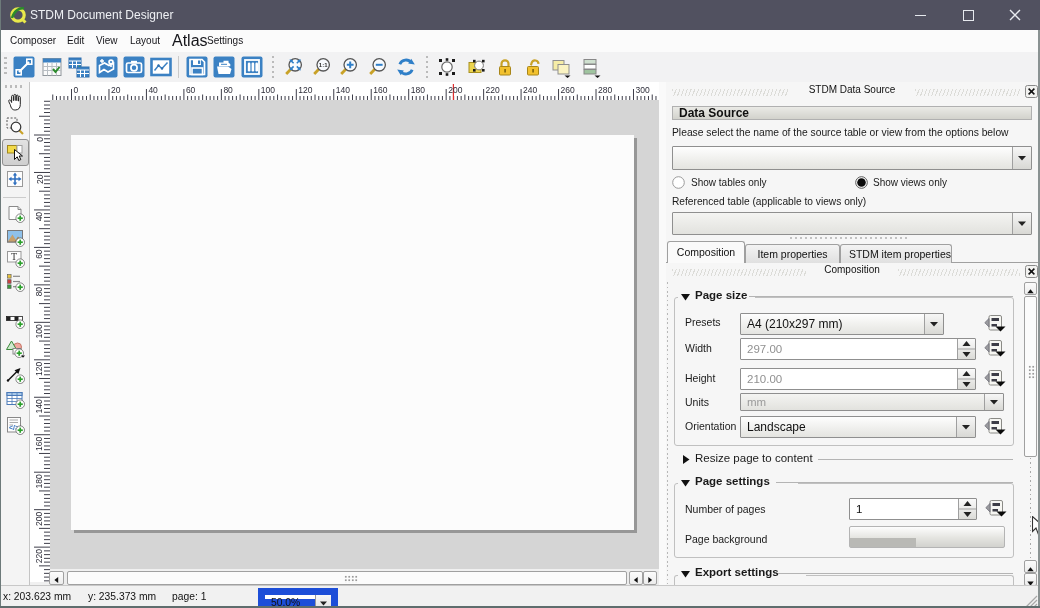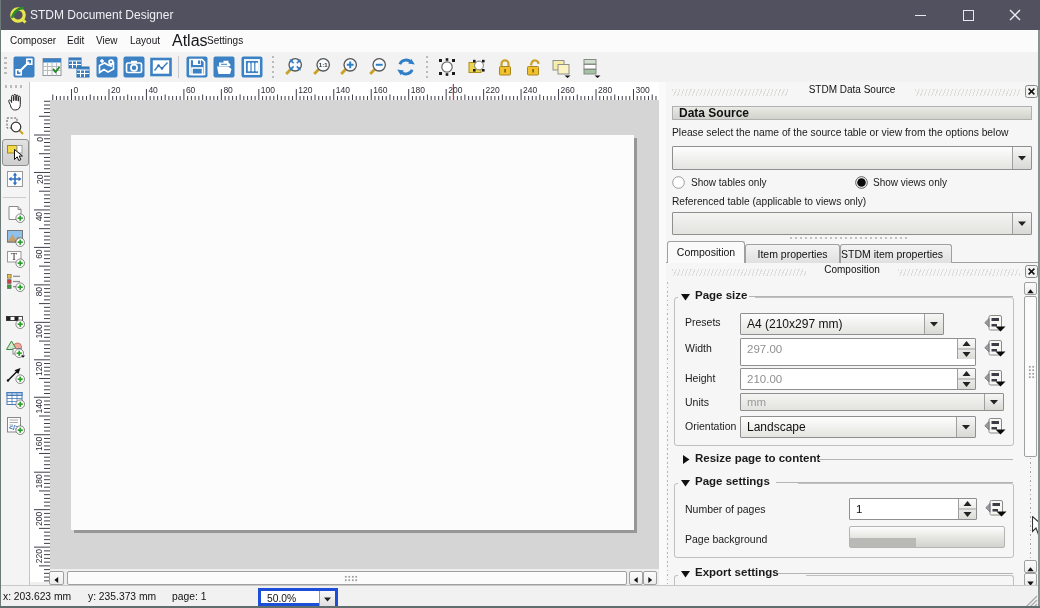--- a/index.html
+++ b/index.html
@@ -364,21 +364,21 @@
 <div style="position:absolute;left:672px;top:212px;width:360px;height:23px;border:1px solid #8f8f8f;background:linear-gradient(#f4f4f2,#e2e2de);box-sizing:border-box;border-radius:1px">
     <div style="position:absolute;left:6px;top:0;line-height:21px;font-size:12px;color:#9a9a9a;white-space:nowrap"></div>
     <div style="position:absolute;right:0;top:0;width:18px;height:21px;border-left:1px solid #9f9f9f;background:linear-gradient(#f6f6f6,#d8d8d4)"><svg width="18" height="21" viewBox="0 0 18 21">
         <polygon points="5,8.5 13,8.5 9,13.0" fill="#222"></polygon>
       </svg></div>
   </div>
 <div class="abs" style="left:790px;top:237px;width:120px;height:2px;background:repeating-linear-gradient(90deg,#c2c2c2 0 2px,rgba(0,0,0,0) 2px 5px)"></div>
 <div class="abs" style="left:666px;top:241px;width:374px;height:22px;border-bottom:1px solid #a0a0a0;box-sizing:border-box">
 <div class="abs" style="left:1px;top:0;width:78px;height:22px;background:#fafafa;border:1px solid #a0a0a0;border-bottom:none;border-radius:3px 3px 0 0;box-sizing:border-box;text-align:center;line-height:21px;font-size:10.5px;color:#111;white-space:nowrap">Composition</div>
 <div class="abs" style="left:79px;top:3px;width:95px;height:19px;background:linear-gradient(#f3f3f3,#e0e0e0);border:1px solid #a0a0a0;border-bottom:none;border-radius:3px 3px 0 0;box-sizing:border-box;text-align:center;line-height:18px;font-size:10.5px;color:#111;white-space:nowrap">Item properties</div>
-<div class="abs" style="left:174px;top:3px;width:112px;height:19px;background:linear-gradient(#f3f3f3,#e0e0e0);border:1px solid #a0a0a0;border-bottom:none;border-radius:3px 3px 0 0;box-sizing:border-box;text-align:left;line-height:18px;font-size:10.5px;color:#111;white-space:nowrap">STDM item properties</div>
+<div class="abs" style="left:174px;top:3px;width:112px;height:19px;background:linear-gradient(#f3f3f3,#e0e0e0);border:1px solid #a0a0a0;border-bottom:none;border-radius:3px 3px 0 0;box-sizing:border-box;text-align:right;line-height:18px;font-size:10.5px;color:#111;white-space:nowrap">STDM item properties</div>
 </div>
 <div class="texture" style="left:672px;top:269px;width:134.0px"></div><div class="texture" style="left:898.0px;top:269px;width:122.0px"></div><div style="position:absolute;left:702px;top:264px;width:300px;text-align:center;font-size:10px;color:#111">Composition</div><svg style="position:absolute;left:1025px;top:265px" width="13" height="13" viewBox="0 0 13 13">
     <rect x="0.5" y="0.5" width="12" height="12" rx="2" fill="#f2f2f0" stroke="#8a8a8a"></rect>
     <path d="M3.6,3.6 L9.4,9.4 M9.4,3.6 L3.6,9.4" stroke="#111" stroke-width="1.5"></path>
   </svg>
 <svg width="0" height="0">
     <defs>
       <linearGradient id="ddg" x1="0" y1="0" x2="0" y2="1">
         <stop offset="0" stop-color="#fdfdfd"></stop>
         <stop offset="1" stop-color="#e2e2de"></stop>
@@ -398,21 +398,21 @@
       </svg></div>
   </div>
 <svg style="position:absolute;left:984px;top:315px" width="22" height="17" viewBox="0 0 22 17">
     <rect x="5" y="0.5" width="12.5" height="14.5" rx="1.5" fill="#f6f6f2" stroke="#8a8a86"></rect>
     <rect x="7.5" y="3" width="7.5" height="3" fill="#3c3c46"></rect>
     <rect x="7.5" y="9" width="5.5" height="2.5" fill="#3c3c46"></rect>
     <path d="M5,3.5 L0.8,7.7 L5,11.9 Z" fill="#9a9a9e" stroke="#70707a" stroke-width="0.8"></path>
     <polygon points="11.5,11.5 21.5,11.5 16.5,16.5" fill="#0a0a0a"></polygon>
   </svg>
 <div class="lbl" style="left:685px;top:342px">Width</div>
-<div style="position:absolute;left:740px;top:338px;width:236px;height:28px;border:1px solid #8f8f8f;background:#fff;box-sizing:border-box;border-radius:1px">
+<div style="position:absolute;left:740px;top:338px;width:236px;height:22px;border:1px solid #8f8f8f;background:#fff;box-sizing:border-box;border-radius:1px">
     <div style="position:absolute;left:6px;top:0;line-height:20px;font-size:11.5px;color:#909090">297.00</div>
     <div style="position:absolute;right:0;top:0;width:17px;height:20px;border-left:1px solid #9f9f9f;background:linear-gradient(#fafafa,#dcdcd8)"><svg width="17" height="20" viewBox="0 0 17 20">
         <line x1="0" y1="10.0" x2="17" y2="10.0" stroke="#9f9f9f" stroke-width="1"></line>
         <polygon points="4.5,7.0 12.5,7.0 8.5,2.0" fill="#222"></polygon>
         <polygon points="4.5,13.0 12.5,13.0 8.5,18.0" fill="#222"></polygon>
       </svg></div>
   </div>
 <svg style="position:absolute;left:984px;top:340px" width="22" height="17" viewBox="0 0 22 17">
     <rect x="5" y="0.5" width="12.5" height="14.5" rx="1.5" fill="#f6f6f2" stroke="#8a8a86"></rect>
     <rect x="7.5" y="3" width="7.5" height="3" fill="#3c3c46"></rect>
@@ -452,21 +452,21 @@
   </div>
 <svg style="position:absolute;left:984px;top:418px" width="22" height="17" viewBox="0 0 22 17">
     <rect x="5" y="0.5" width="12.5" height="14.5" rx="1.5" fill="#f6f6f2" stroke="#8a8a86"></rect>
     <rect x="7.5" y="3" width="7.5" height="3" fill="#3c3c46"></rect>
     <rect x="7.5" y="9" width="5.5" height="2.5" fill="#3c3c46"></rect>
     <path d="M5,3.5 L0.8,7.7 L5,11.9 Z" fill="#9a9a9e" stroke="#70707a" stroke-width="0.8"></path>
     <polygon points="11.5,11.5 21.5,11.5 16.5,16.5" fill="#0a0a0a"></polygon>
   </svg>
 <svg style="position:absolute;left:681px;top:455px" width="10" height="10" viewBox="0 0 10 10">
     <polygon points="2,0 2,9 8.5,4.5" fill="#111"></polygon>
-  </svg><div style="position:absolute;left:695px;top:452px;font-size:11.5px;font-weight:bold;color:#1a1a1a;white-space:nowrap;line-height:13px">Resize page to content</div><div style="position:absolute;left:818px;top:459px;width:195px;height:1px;background:#b4b4b4"></div>
+  </svg><div style="position:absolute;left:695px;top:452px;font-size:11.5px;font-weight:normal;color:#1a1a1a;white-space:nowrap;line-height:13px">Resize page to content</div><div style="position:absolute;left:818px;top:459px;width:195px;height:1px;background:#b4b4b4"></div>
 <div class="abs" style="left:674px;top:483px;width:340px;height:75px;border:1px solid #c0c0c0;border-radius:3px;box-sizing:border-box"></div>
 <div class="abs" style="left:678px;top:481px;width:120px;height:5px;background:#f6f6f6"></div>
 <svg style="position:absolute;left:681px;top:478px" width="10" height="10" viewBox="0 0 10 10">
     <polygon points="0,2 9,2 4.5,8.5" fill="#111"></polygon>
   </svg><div style="position:absolute;left:695px;top:475px;font-size:11.5px;font-weight:bold;color:#1a1a1a;white-space:nowrap;line-height:13px">Page settings</div><div style="position:absolute;left:776px;top:482px;width:237px;height:1px;background:#b4b4b4"></div>
 <div class="lbl" style="left:685px;top:503px">Number of pages</div>
 <div style="position:absolute;left:849px;top:498px;width:128px;height:22px;border:1px solid #8f8f8f;background:#fff;box-sizing:border-box;border-radius:1px">
     <div style="position:absolute;left:6px;top:0;line-height:20px;font-size:11.5px;color:#111">1</div>
     <div style="position:absolute;right:0;top:0;width:17px;height:20px;border-left:1px solid #9f9f9f;background:linear-gradient(#fafafa,#dcdcd8)"><svg width="17" height="20" viewBox="0 0 17 20">
         <line x1="0" y1="10.0" x2="17" y2="10.0" stroke="#9f9f9f" stroke-width="1"></line>
@@ -505,21 +505,21 @@
 <div class="abs" style="left:1024px;top:573px;width:13px;height:13px;border:1px solid #a0a0a0;background:linear-gradient(#fcfcfc,#ececec);border-radius:2px;box-sizing:border-box"><svg width="11" height="11" viewBox="0 0 12 12" fill="#111">
       <polygon points="2.5,5 9.5,5 6,9.5"></polygon>
     </svg></div>
 <svg class="abs" style="left:1032px;top:516px" width="14" height="22" viewBox="0 0 14 22">
 <polygon points="0.5,0.5 0.5,15.5 4,12 6.5,18.5 9.5,17.2 7,11 12,11" fill="#fff" stroke="#333" stroke-width="1.1"></polygon>
   </svg>
 <div class="abs" style="left:0;top:585px;width:1040px;height:23px;background:#f1f1f1;border-top:1px solid #c8c8c8;box-sizing:border-box">
 <div class="abs" style="left:3px;top:5px;font-size:10.3px;color:#111">x: 203.623 mm</div>
 <div class="abs" style="left:88px;top:5px;font-size:10.3px;color:#111">y: 235.373 mm</div>
 <div class="abs" style="left:172px;top:5px;font-size:10.3px;color:#111">page: 1</div>
-<div class="abs" style="left:258px;top:2px;width:80px;height:18px;border:3px solid #1d4ed8;background:#fff;box-sizing:border-box">
+<div class="abs" style="left:258px;top:2px;width:80px;height:18px;border:7px solid #1d4ed8;background:#fff;box-sizing:border-box">
 <div class="abs" style="left:6px;top:0;line-height:16px;font-size:10.3px;color:#111">50.0%</div>
 <div class="abs" style="right:0;top:0;width:15px;height:16px;border-left:1px solid #999;background:linear-gradient(#f8f8f8,#e0e0e0)">
 <svg width="15" height="16">
           <polygon points="4,6.5 11,6.5 7.5,10.5" fill="#222"></polygon>
         </svg></div>
     </div>
 <svg class="abs" style="left:1025px;top:9px" width="13" height="13">
       <path d="M12,1 L1,12 M12,5 L5,12 M12,9 L9,12" stroke="#a8a8a8" stroke-width="1.2"></path>
     </svg>
 </div>

